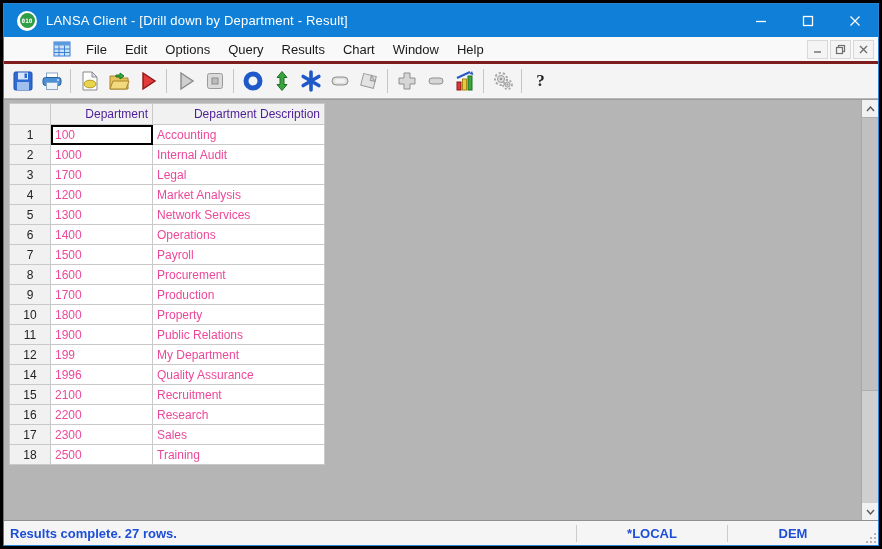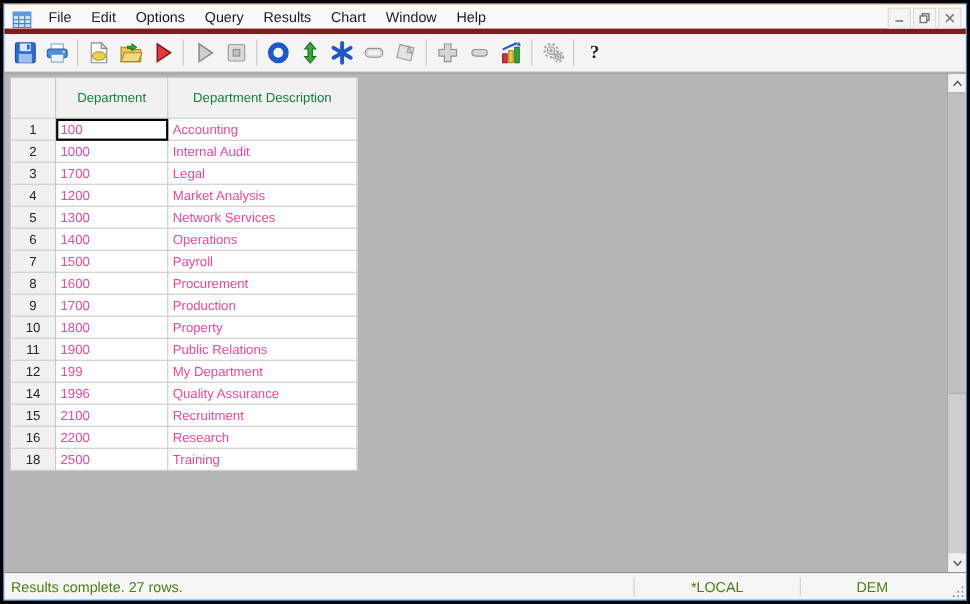--- a/index.html
+++ b/index.html
@@ -13,22 +13,22 @@
   .logo { width:20px; height:20px; margin:0 9px 0 13px; border-radius:50%; background:#fff;
           display:flex; align-items:center; justify-content:center; flex:0 0 auto; }
   .logo-inner { width:15px; height:15px; border-radius:50%; background:#2f9e44; color:#fff;
                 font-size:6px; line-height:15px; text-align:center; font-weight:bold;
                 font-family:"DejaVu Sans Mono", monospace; }
   .title-text { color:#fff; font-size:13px; letter-spacing:.2px; flex:1 1 auto; white-space:nowrap; overflow:hidden; }
   .win-controls { display:flex; height:100%; flex:0 0 auto; }
   .win-btn { width:47px; height:100%; display:flex; align-items:center; justify-content:center; cursor:default; }
 
   
-  .menubar { height:27px; background:#f9f9f9; border-bottom:5px solid #7f1d1d;
-             display:flex; align-items:flex-end; flex:0 0 auto; }
+  .menubar { height:27px; background:#f9f9f9; border-bottom:3px solid #7f1d1d;
+             display:flex; align-items:center; flex:0 0 auto;padding-left:42px; }
   .menu-grid-icon { margin:0 6px 0 7px; display:flex; }
   .menu-items { display:flex; height:100%; align-items:center; flex:1 1 auto; }
   .menu-item { padding:0 9px; font-size:13px; color:#1a1a1a; height:100%; display:flex; align-items:center; }
   .mdi-controls { display:flex; align-items:center; margin-right:4px; flex:0 0 auto; }
   .mdi-btn { width:21px; height:19px; display:flex; align-items:center; justify-content:center;
              border:1px solid #d8d8d8; background:#f4f4f4; margin-left:2px; }
 
   
   .toolbar { height:35px; background:#f4f4f4; border-bottom:1px solid #b7b7b7;
              display:flex; align-items:center; padding-left:4px; flex:0 0 auto; }
@@ -36,52 +36,75 @@
   .tb-sep { width:1px; height:24px; background:#c6c6c6; margin:0 4px; }
   .help-glyph { font-size:17px; font-weight:bold; color:#222; font-family:"Liberation Serif", serif; }
 
   
   .client { position:relative; flex:1 1 auto; background:#b5b5b5; border-top:1px solid #9c9c9c; overflow:hidden; }
 
   .grid { position:absolute; left:5px; top:3px; background:#fff;
           border:1px solid #808080; border-collapse:collapse; table-layout:fixed; }
   .grid th, .grid td { font-size:12px; font-weight:normal; height:20px; padding:0 4px;
                        border:1px solid #c9c9c9; overflow:hidden; white-space:nowrap; }
-  .grid th { height:37px; background:#f1f1f1; color:#15803d; text-align:center; }
+  .grid th { height:21px; background:#f1f1f1; color:#4c1d95; text-align:right; }
   .col-num  { width:41px; }
   .col-dept { width:102px; }
   .col-desc { width:172px; }
   .cell-num { background:#f1f1f1; text-align:center; color:#222; }
   .cell-data { background:#fff; color:#ec4899; text-align:left; }
   .selected-cell { outline:2px solid #000; outline-offset:-2px; }
 
   
   .vscroll { position:absolute; top:0; right:0; width:17px; height:100%;
              background:#cfcfcf; border-left:1px solid #a8a8a8; }
   .vs-arrow { position:absolute; left:0; width:100%; height:17px; background:#f1f1f1;
               display:flex; align-items:center; justify-content:center; }
   .vs-up { top:0; } .vs-down { bottom:0; }
   .vs-thumb { position:absolute; left:0; top:17px; width:100%; height:274px; background:#c0c0c0;
               border-top:1px solid #adadad; border-bottom:1px solid #adadad; }
 
   
   .statusbar { height:25px; background:#f5f5f5; border-top:1px solid #8f8f8f;
-               display:flex; align-items:center; font-size:13px; color:#4d7c0f; flex:0 0 auto; }
+               display:flex; align-items:center; font-size:13px; color:#1d4ed8; flex:0 0 auto;font-weight:bold; }
   .sb-msg { flex:1 1 auto; padding-left:6px; white-space:nowrap; overflow:hidden; }
   .sb-sep { width:1px; height:17px; background:#cccccc; }
   .sb-cell { text-align:center; white-space:nowrap; }
   .sb-local { width:150px; }
   .sb-user { width:130px; }
   .sb-grip { width:20px; height:100%; display:flex; align-items:flex-end; justify-content:flex-end; }
 </style>
 </head>
 <body>
 
 <div class="window">
 
+  <div class="titlebar">
+    <div class="logo">
+      <div class="logo-inner">010</div>
+    </div>
+    <div class="title-text">LANSA Client - [Drill down by Department - Result]</div>
+    <div class="win-controls">
+      <div class="win-btn">
+        <svg width="14" height="14" viewBox="0 0 14 14">
+            <path d="M2 7.5h10" stroke="#fff" stroke-width="1.3"></path>
+          </svg>
+      </div>
+      <div class="win-btn">
+        <svg width="14" height="14" viewBox="0 0 14 14">
+            <rect x="2.5" y="2.5" width="9" height="9" fill="none" stroke="#fff" stroke-width="1.3"></rect>
+          </svg>
+      </div>
+      <div class="win-btn">
+        <svg width="14" height="14" viewBox="0 0 14 14">
+            <path d="M2.5 2.5l9 9M11.5 2.5l-9 9" stroke="#fff" stroke-width="1.3"></path>
+          </svg>
+      </div>
+    </div>
+  </div>
 
   <div class="menubar">
     <div class="menu-grid-icon">
       <svg width="18" height="16" viewBox="0 0 18 16">
           <rect x="1" y="1" width="16" height="14" fill="#cfe3f7" stroke="#3d7fd6"></rect>
           <rect x="1" y="1" width="16" height="3.5" fill="#5b9bdd"></rect>
           <path d="M6 4.5v10.5M11.5 4.5v10.5M1 8h16M1 11.5h16" stroke="#3d7fd6" stroke-width="1"></path>
         </svg>
     </div>
     <div class="menu-items">
@@ -331,20 +354,25 @@
             <td class="cell-data">2100</td>
             <td class="cell-data">Recruitment</td>
           </tr>
 
           <tr>
             <td class="cell-num">16</td>
             <td class="cell-data">2200</td>
             <td class="cell-data">Research</td>
           </tr>
 
+          <tr>
+            <td class="cell-num">17</td>
+            <td class="cell-data">2300</td>
+            <td class="cell-data">Sales</td>
+          </tr>
 
 
           <tr>
             <td class="cell-num">18</td>
             <td class="cell-data">2500</td>
             <td class="cell-data">Training</td>
           </tr>
         </tbody>
     </table>
 

